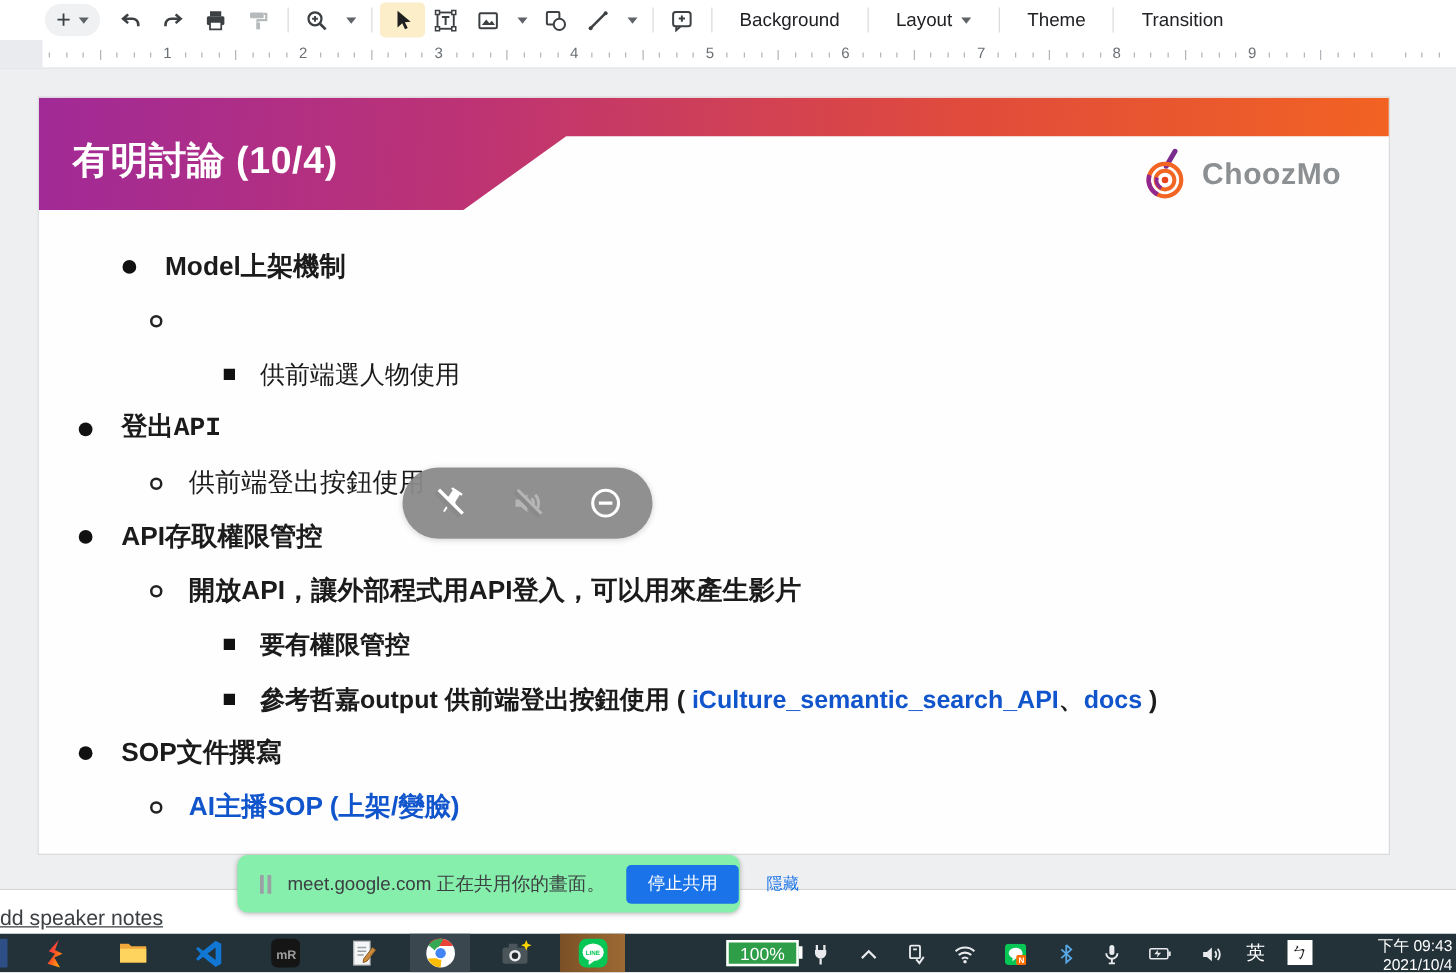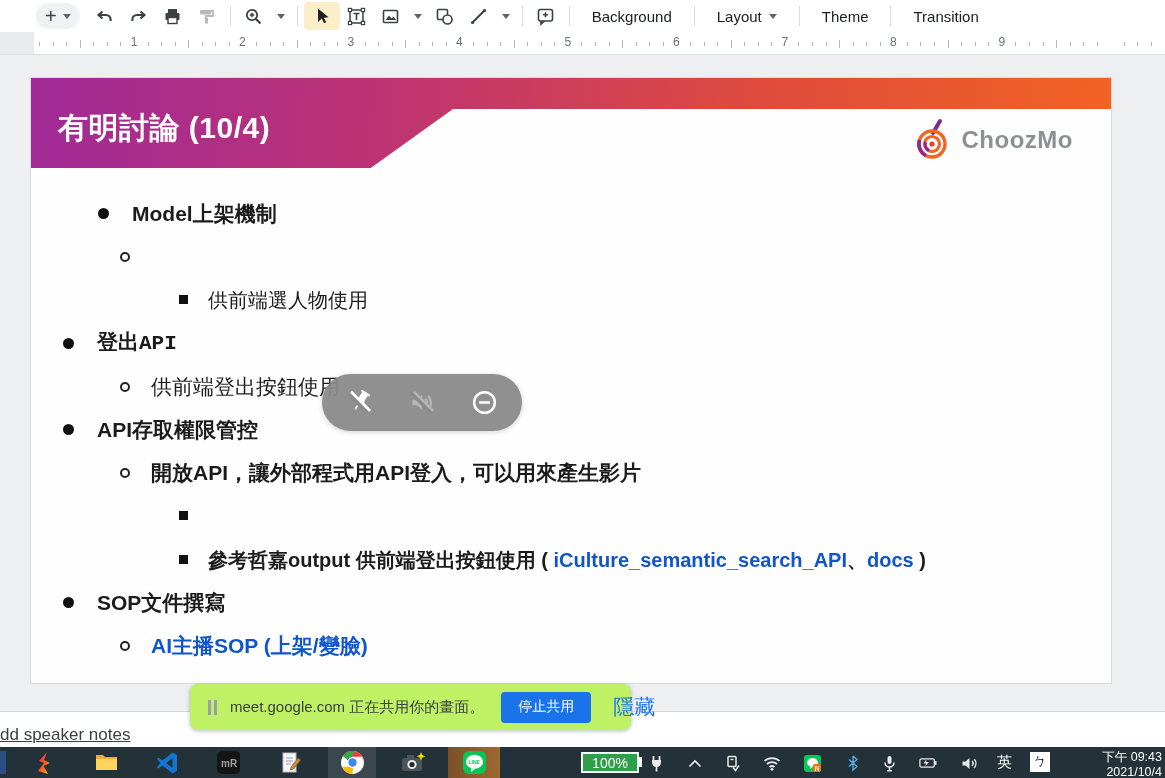--- a/index.html
+++ b/index.html
@@ -42,29 +42,29 @@
   .btext{display:block;font-size:21px;color:#1b1b1b;line-height:26px;white-space:nowrap;}
   .btext.b{font-weight:700;}
   .btext.s3{font-size:20px;}
   .slink{color:#1155cc;cursor:pointer;}
   .caret-bar{display:inline-block;width:2px;height:20px;background:#222;vertical-align:-3px;}
   
   .pillov{position:absolute;left:322px;top:319px;width:200px;height:57px;border-radius:29px;
           background:rgba(138,138,138,.95);display:flex;align-items:center;justify-content:space-between;
           padding:0 24px;box-sizing:border-box;box-shadow:0 1px 5px rgba(0,0,0,.18);z-index:3;}
   
-  .sharebar{position:absolute;left:190px;top:629px;width:441px;height:46px;background:#bef264;border-radius:8px;
+  .sharebar{position:absolute;left:190px;top:629px;width:402px;height:46px;background:#86efac;border-radius:8px;
             box-shadow:0 1px 4px rgba(0,0,0,.28);display:flex;align-items:center;padding:0 16px 0 18px;
             box-sizing:border-box;z-index:6;}
   .pausebars{display:flex;gap:3px;margin-right:13px;}
   .pausebars i{display:block;width:3px;height:15px;background:#9aa0a6;}
   .share-msg{font-size:15px;color:#3c4043;white-space:nowrap;}
   .stopbtn{margin-left:17px;background:#1a73e8;color:#fff;font-size:14px;border:none;border-radius:4px;
            height:31px;padding:0 17px;white-space:nowrap;}
-  .hidelink{margin-left:22px;color:#1a73e8;font-size:21px;white-space:nowrap;}
+  .hidelink{margin-left:22px;color:#1a73e8;font-size:13px;white-space:nowrap;}
   
   .notes{position:absolute;left:0;top:656px;width:1165px;height:36px;background:#fff;border-top:1px solid #d5d7d9;}
   .notes-text{position:absolute;left:0;top:13px;font-size:17px;color:#3c4043;text-decoration:underline;}
   
   .taskbar{position:absolute;left:0;top:747px;width:1165px;height:31px;background:#233138;z-index:9;}
   .app{position:absolute;top:0;width:48px;height:31px;display:flex;align-items:center;justify-content:center;}
   .tile-chrome{position:absolute;left:328px;top:0;width:48px;height:31px;background:#3a474e;}
   .tile-line{position:absolute;left:448px;top:0;width:52px;height:31px;background:linear-gradient(90deg,#7c5026,#9c6a33);}
   .sliver{position:absolute;left:0;top:4px;width:6px;height:23px;background:#2d4f86;}
   .tray-ic{position:absolute;top:7px;width:18px;height:18px;display:flex;align-items:center;justify-content:center;}
@@ -313,20 +313,21 @@
           <div class="bullet-row" style="top: 339px;">
             <span class="marker l1" style="left: 32px;"></span>
             <span class="btext b" style="margin-left: 66px;"><span>API存取權限管控</span></span>
           </div>
           <div class="bullet-row" style="top: 382.2px;">
             <span class="marker l2" style="left: 89px;"></span>
             <span class="btext b" style="margin-left: 120px;"><span>開放API，讓外部程式用API登入，可以用來產生影片</span></span>
           </div>
           <div class="bullet-row" style="top: 425.4px;">
             <span class="marker l3" style="left: 148px;"></span>
+            <span class="btext b s3" style="margin-left: 177px;"><span>要有權限管控</span></span>
           </div>
           <div class="bullet-row" style="top: 468.6px;">
             <span class="marker l3" style="left: 148px;"></span>
             <span class="btext b s3" style="margin-left: 177px;"><span>參考哲嘉output 供前端登出按鈕使用 ( </span><a class="slink">iCulture_semantic_search_API</a><span>、</span><a class="slink">docs</a><span> )</span></span>
           </div>
           <div class="bullet-row" style="top: 511.8px;">
             <span class="marker l1" style="left: 32px;"></span>
             <span class="btext b" style="margin-left: 66px;"><span>SOP文件撰寫</span></span>
           </div>
           <div class="bullet-row" style="top: 555px;">

